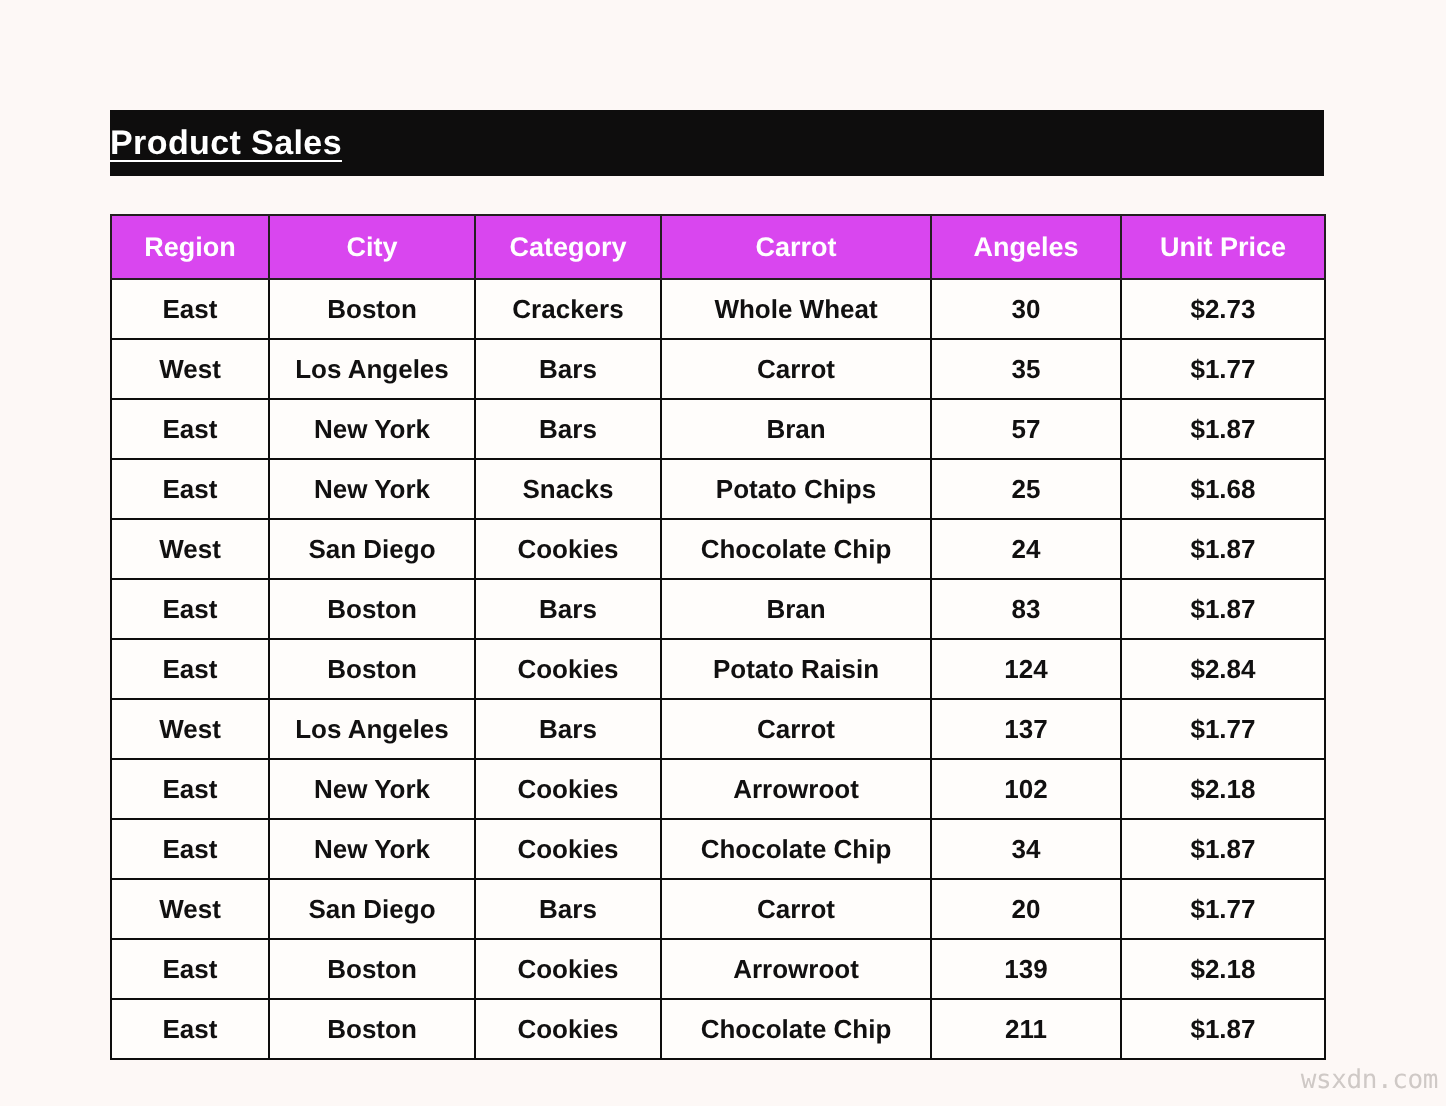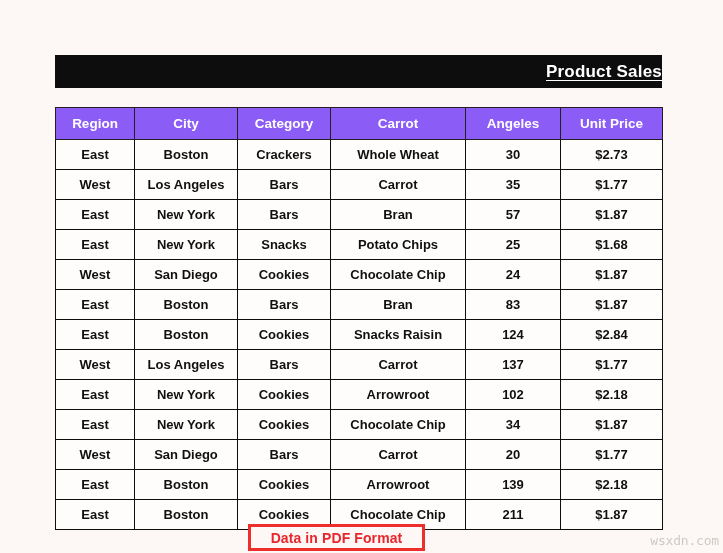--- a/index.html
+++ b/index.html
@@ -26,21 +26,21 @@
   
   #title-banner {
     position: absolute;
     left: 55px;
     top: 55px;
     width: 607px;
     height: 33px;
     background: #0e0d0d;
     display: flex;
     align-items: center;
-    justify-content: flex-end;
+    justify-content: flex-start;
     box-sizing: border-box;
   }
   #title-text {
     color: #ffffff;
     font-size: 17px;
     font-weight: bold;
     letter-spacing: 0.2px;
     text-decoration: underline;
     text-underline-offset: 3px;
   }
@@ -61,21 +61,21 @@
     text-align: center;
     vertical-align: middle;
     font-size: 13px;
     font-weight: bold;
     padding: 0 2px;
     box-sizing: border-box;
     overflow: hidden;
     white-space: nowrap;
   }
   #sales-table thead th {
-    background: #8b5cf6;
+    background: #d946ef;
     color: #ffffff;
     height: 32px;
     font-size: 13.5px;
     border-color: #231f20;
   }
   #sales-table tbody td {
     background: #fffdfb;
     color: #111010;
   }
 
@@ -193,21 +193,21 @@
           <td>Boston</td>
           <td>Bars</td>
           <td>Bran</td>
           <td>83</td>
           <td>$1.87</td>
         </tr>
         <tr>
           <td>East</td>
           <td>Boston</td>
           <td>Cookies</td>
-          <td>Snacks Raisin</td>
+          <td>Potato Raisin</td>
           <td>124</td>
           <td>$2.84</td>
         </tr>
         <tr>
           <td>West</td>
           <td>Los Angeles</td>
           <td>Bars</td>
           <td>Carrot</td>
           <td>137</td>
           <td>$1.77</td>
@@ -248,19 +248,16 @@
           <td>East</td>
           <td>Boston</td>
           <td>Cookies</td>
           <td>Chocolate Chip</td>
           <td>211</td>
           <td>$1.87</td>
         </tr>
       </tbody>
   </table>
 
-  <div id="caption-box">
-    <span id="caption-text">Data in PDF Format</span>
-  </div>
 
   <div id="watermark">wsxdn.com</div>
 
 </div>
 
 </body></html>

